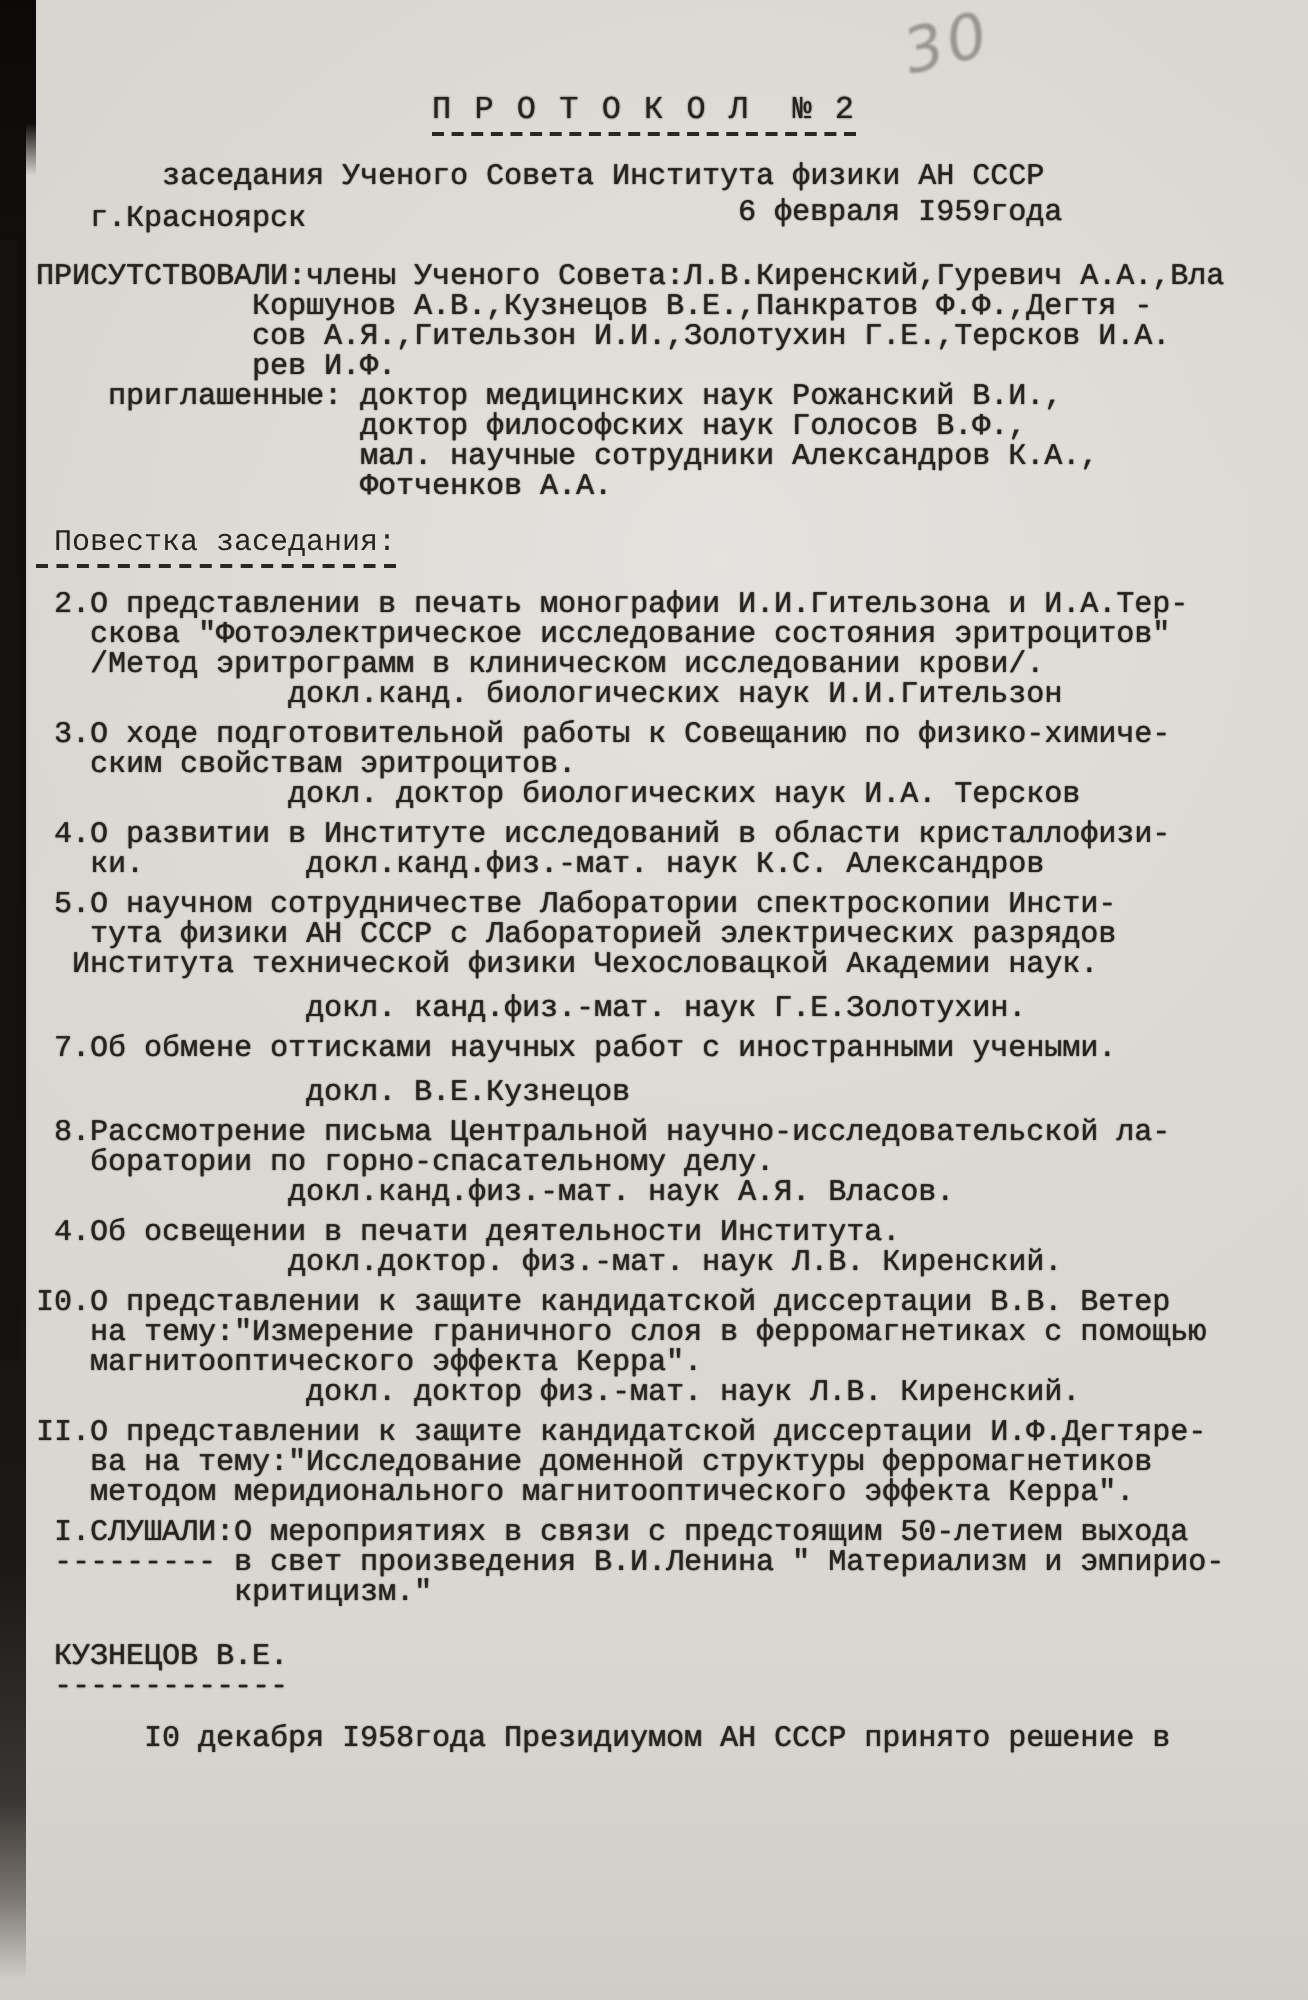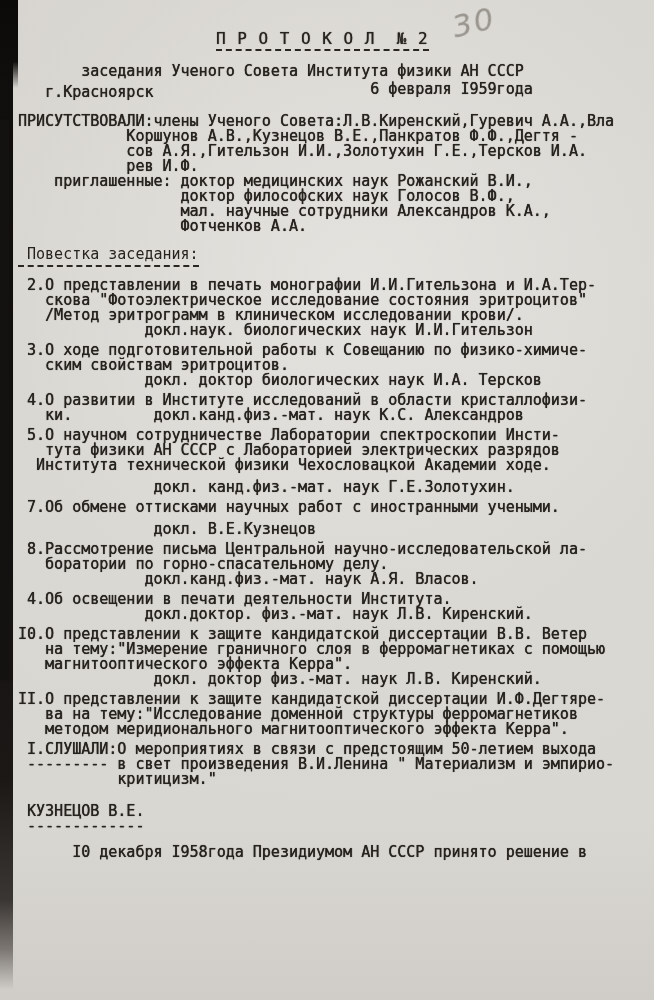--- a/index.html
+++ b/index.html
@@ -32,23 +32,23 @@
   }
   .handwritten{
     position:absolute;left:452px;top:4px;
     font-family:"DejaVu Sans", sans-serif;font-style:italic;
     font-size:31px;color:rgba(112,107,99,.62);
     transform:rotate(-14deg);filter:blur(.4px);
     letter-spacing:2px;
   }
   .content{
     position:absolute;left:0;top:0;width:540px;height:1000px;
-    padding:31px 8px 0 18px;box-sizing:border-box;
+    padding:48px 8px 0 18px;box-sizing:border-box;
     color:#26231f;
-    font-size:15px;line-height:15px;
+    font-size:15px;line-height:15px;font-family:Liberation Mono, monospace;
   }
   .line{
     white-space:pre;
     text-shadow:0 0 .8px rgba(38,35,31,.95), .3px 0 0 rgba(38,35,31,.4);
   }
   .title-row{padding-left:198px;margin-bottom:13px;}
   .doc-title{
     display:inline-block;font-size:16px;letter-spacing:1px;
     padding-bottom:3px;border-bottom:2.5px dashed #2a2723;
     text-shadow:0 0 1px rgba(38,35,31,.95);
@@ -105,35 +105,35 @@
 
     <div class="agenda-heading-row">
       <span class="agenda-heading"> Повестка заседания:</span>
     </div>
 
     <div>
         <div class="agenda-item">
           <div class="line"> 2.О представлении в печать монографии И.И.Гительзона и И.А.Тер-</div>
           <div class="line">   скова "Фотоэлектрическое исследование состояния эритроцитов"</div>
           <div class="line">   /Метод эритрограмм в клиническом исследовании крови/.</div>
-          <div class="line">              докл.наук. биологических наук И.И.Гительзон</div>
+          <div class="line">              докл.канд. биологических наук И.И.Гительзон</div>
         </div>
         <div class="agenda-item">
           <div class="line"> 3.О ходе подготовительной работы к Совещанию по физико-химиче-</div>
           <div class="line">   ским свойствам эритроцитов.</div>
           <div class="line">              докл. доктор биологических наук И.А. Терсков</div>
         </div>
         <div class="agenda-item">
           <div class="line"> 4.О развитии в Институте исследований в области кристаллофизи-</div>
           <div class="line">   ки.         докл.канд.физ.-мат. наук К.С. Александров</div>
         </div>
         <div class="agenda-item">
           <div class="line"> 5.О научном сотрудничестве Лаборатории спектроскопии Инсти-</div>
           <div class="line">   тута физики АН СССР с Лабораторией электрических разрядов</div>
-          <div class="line">  Института технической физики Чехословацкой Академии ходе.</div>
+          <div class="line">  Института технической физики Чехословацкой Академии наук.</div>
         </div>
         <div class="agenda-item">
           <div class="line docl-gap">               докл. канд.физ.-мат. наук Г.Е.Золотухин.</div>
         </div>
         <div class="agenda-item">
           <div class="line"> 7.Об обмене оттисками научных работ с иностранными учеными.</div>
           <div class="line docl-gap">               докл. В.Е.Кузнецов</div>
         </div>
         <div class="agenda-item">
           <div class="line"> 8.Рассмотрение письма Центральной научно-исследовательской ла-</div>

